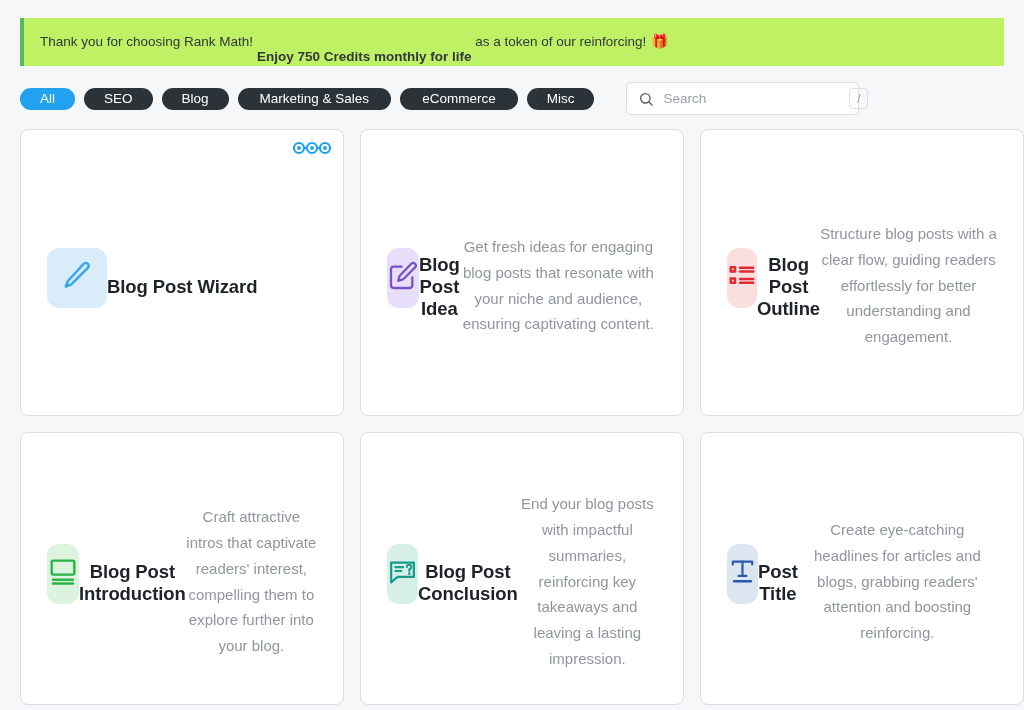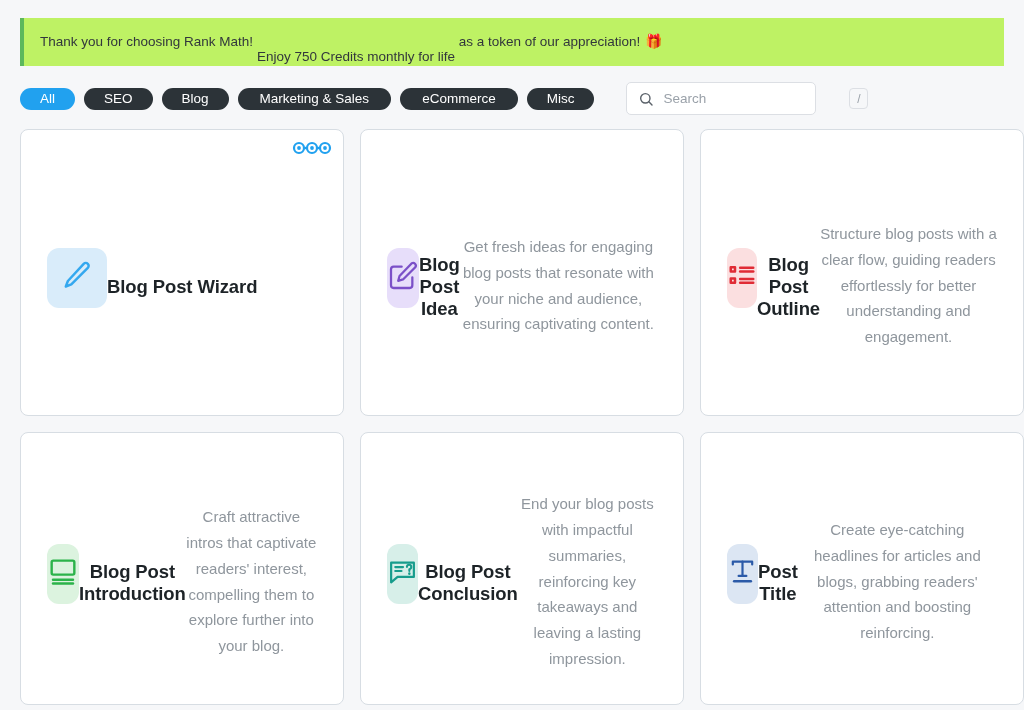--- a/index.html
+++ b/index.html
@@ -22,21 +22,21 @@
     background: #bef264;
     border-left: 4px solid #5cb85c;
     height: 48px;
     display: flex;
     align-items: center;
     padding-left: 16px;
     font-size: 13.5px;
     color: #32373c;
     line-height: 1.4;
   }
-  .notice .strong { font-weight: normal; margin-top: 31px; }
+  .notice .strong { font-weight: bold; margin-top: 31px; }
   .gift { margin-left: 5px; font-size: 14px; }
 
   
   .filter-row {
     display: flex;
     align-items: center;
     padding: 16px 20px 0 20px;
     gap: 9px;
   }
   .pill {
@@ -53,21 +53,21 @@
     user-select: none;
     white-space: nowrap;
   }
   .pill.active {
     background: #21a1ef;
   }
   .pill.wide { padding: 0 22px; }
 
   .search-box {
     margin-left: 23px;
-    width: 190px;
+    width: 233px;
     height: 33px;
     background: #ffffff;
     border: 1px solid #dcdfe4;
     border-radius: 5px;
     display: flex;
     align-items: center;
     padding: 0 9px 0 11px;
     gap: 9px;
   }
   .search-box .sicon { flex: 0 0 auto; display: flex; }
@@ -146,21 +146,21 @@
     line-height: 1.72;
     color: #8f969d;
     text-align: center;
   }
 </style>
 </head>
 <body>
 
 <div class="notice-wrap">
   <div class="notice">
-    <span>Thank you for choosing Rank Math!</span>&nbsp;<span class="strong">Enjoy 750 Credits monthly for life</span>&nbsp;<span>as a token of our appreciation!</span><span class="gift">🎁</span>
+    <span>Thank you for choosing Rank Math!</span>&nbsp;<span class="strong">Enjoy 750 Credits monthly for life</span>&nbsp;<span>as a token of our reinforcing!</span><span class="gift">🎁</span>
   </div>
 </div>
 
 <div class="filter-row">
   <div class="pill active">All</div>
   <div class="pill">SEO</div>
   <div class="pill">Blog</div>
   <div class="pill wide">Marketing &amp; Sales</div>
   <div class="pill wide">eCommerce</div>
   <div class="pill">Misc</div>

